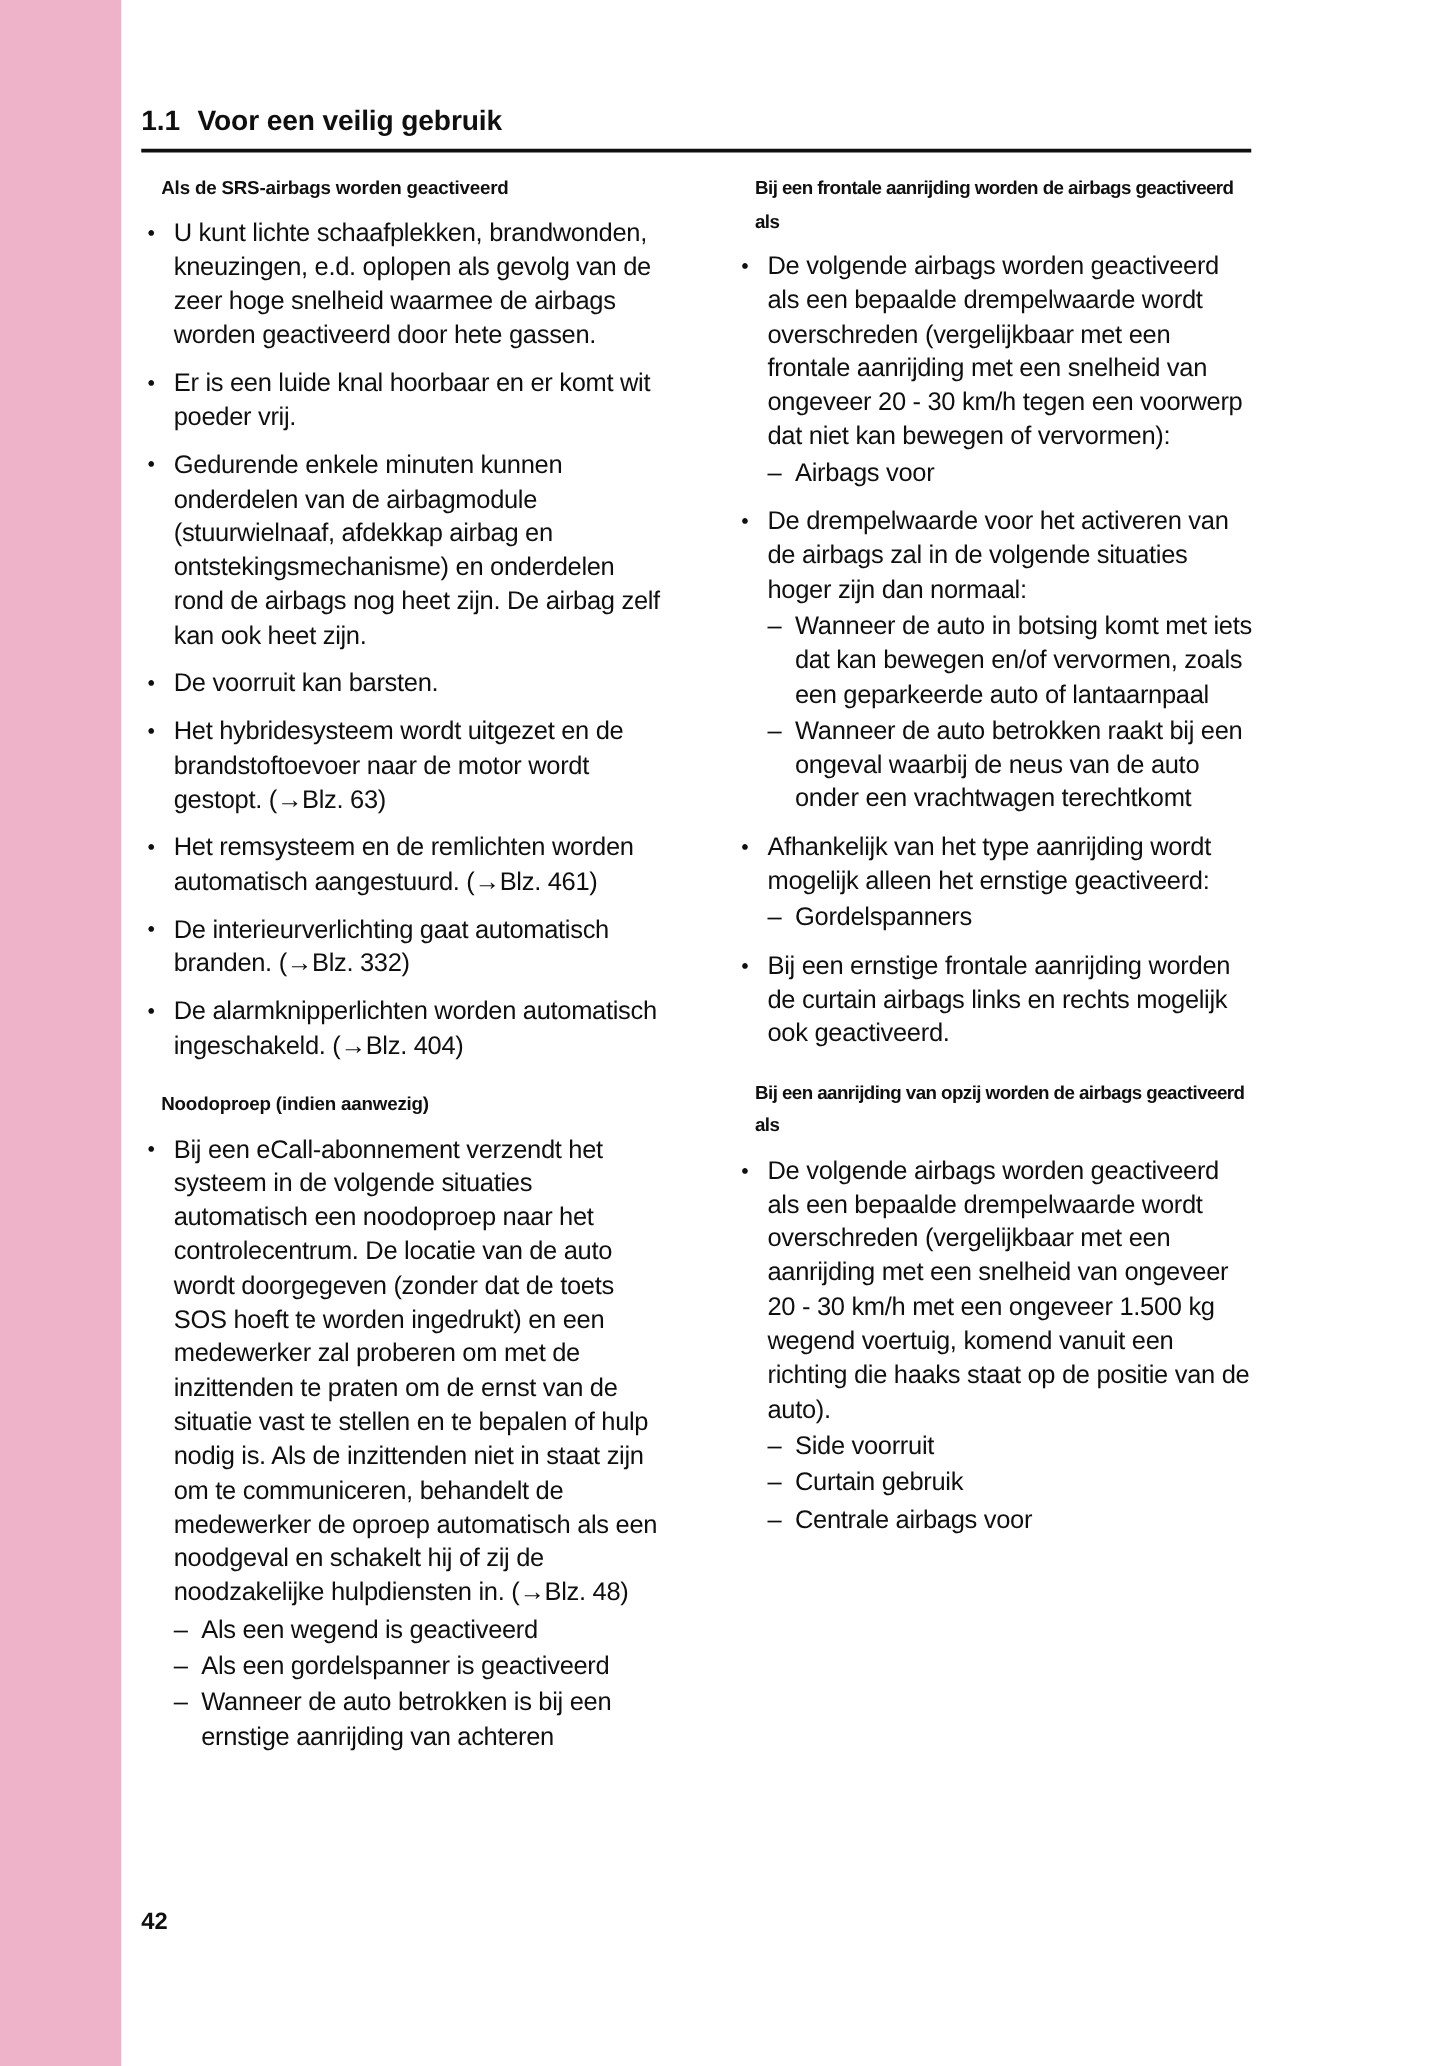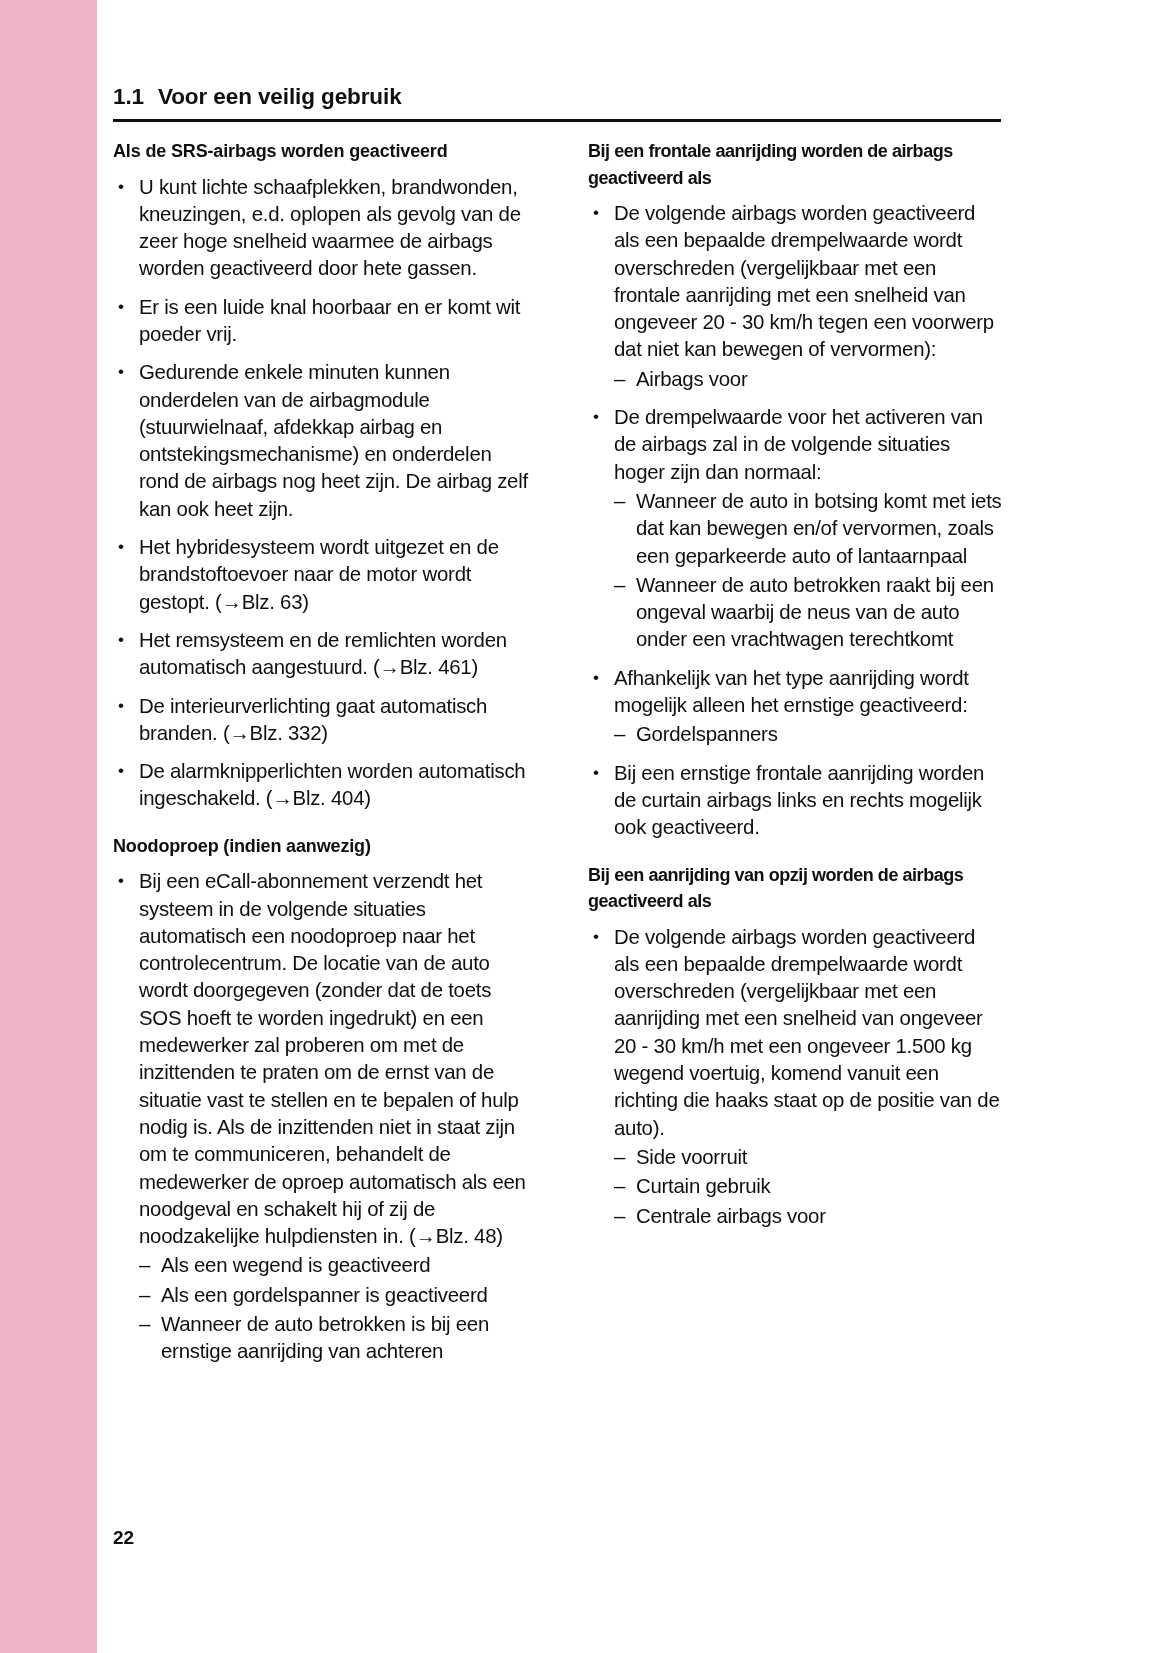--- a/index.html
+++ b/index.html
@@ -31,22 +31,22 @@
   .rule{
     position:absolute;left:0;top:119px;width:888px;height:2.5px;background:#100f0f;
   }
   
   .columns{
     position:absolute;left:0;top:138px;width:890px;
     display:flex;gap:60px;align-items:flex-start;
   }
   .col{width:415px;}
   h3.section-title{
-    margin:0 0 9px 0;
-    font-size:18px;
+    margin:0 0 9px 16px;
+    font-size:15px;
     font-weight:bold;
     line-height:26.5px;
     letter-spacing:-0.15px;
     color:#100f0f;
   }
   h3.section-title.tight{letter-spacing:-0.45px;}
   h3.gap-top{margin-top:20px;}
   ul.bullets{margin:0;padding:0;list-style:none;}
   ul.bullets > li{
     position:relative;
@@ -99,20 +99,21 @@
     <div class="columns">
 
       <div class="col">
 
         <h3 class="section-title">Als de SRS-airbags worden geactiveerd</h3>
 
         <ul class="bullets">
           <li>U kunt lichte schaafplekken, brandwonden, kneuzingen, e.d. oplopen als gevolg van de zeer hoge snelheid waarmee de airbags worden geactiveerd door hete gassen.</li>
           <li>Er is een luide knal hoorbaar en er komt wit poeder vrij.</li>
           <li>Gedurende enkele minuten kunnen onderdelen van de airbagmodule (stuurwielnaaf, afdekkap airbag en ontstekingsmechanisme) en onderdelen rond de airbags nog heet zijn. De airbag zelf kan ook heet zijn.</li>
+          <li>De voorruit kan barsten.</li>
           <li>Het hybridesysteem wordt uitgezet en de brandstoftoevoer naar de motor wordt gestopt. (→Blz. 63)</li>
           <li>Het remsysteem en de remlichten worden automatisch aangestuurd. (→Blz. 461)</li>
           <li>De interieurverlichting gaat automatisch branden. (→Blz. 332)</li>
           <li>De alarmknipperlichten worden automatisch ingeschakeld. (→Blz. 404)</li>
         </ul>
 
         <h3 class="section-title gap-top">Noodoproep (indien aanwezig)</h3>
 
         <ul class="bullets">
           <li>
@@ -165,15 +166,15 @@
               <li>Centrale airbags voor</li>
             </ul>
           </li>
         </ul>
 
       </div>
 
     </div>
   </div>
 
-  <div class="pagenum">22</div>
+  <div class="pagenum">42</div>
 
 </div>
 
 </body></html>

